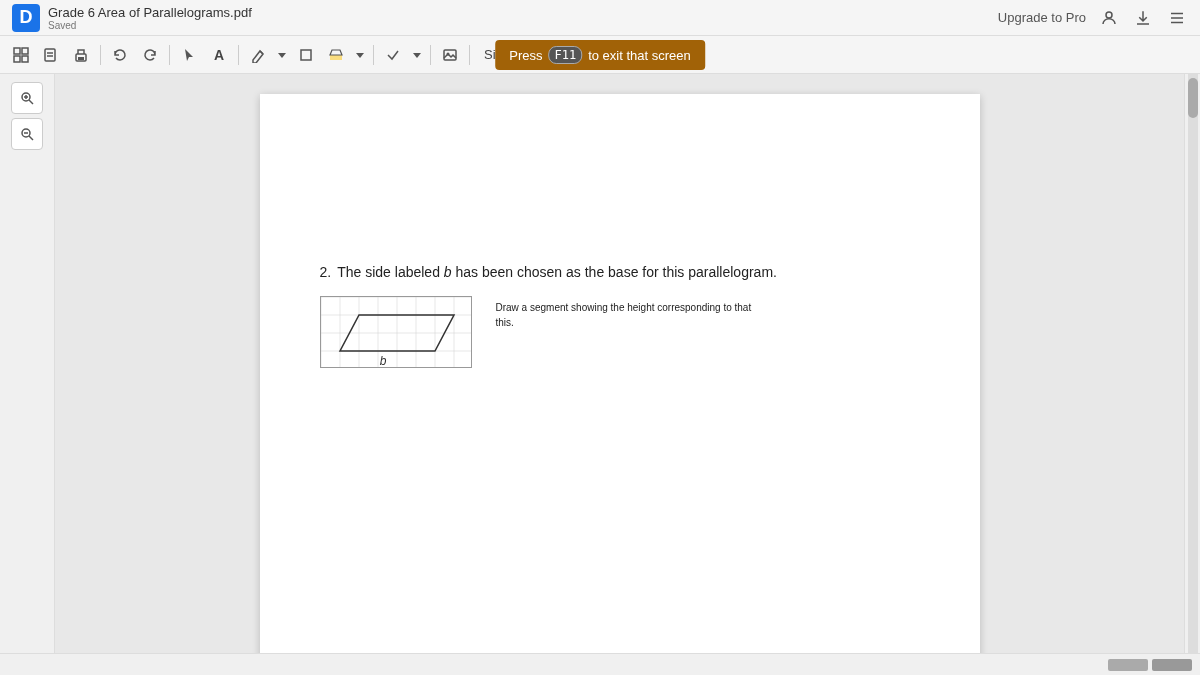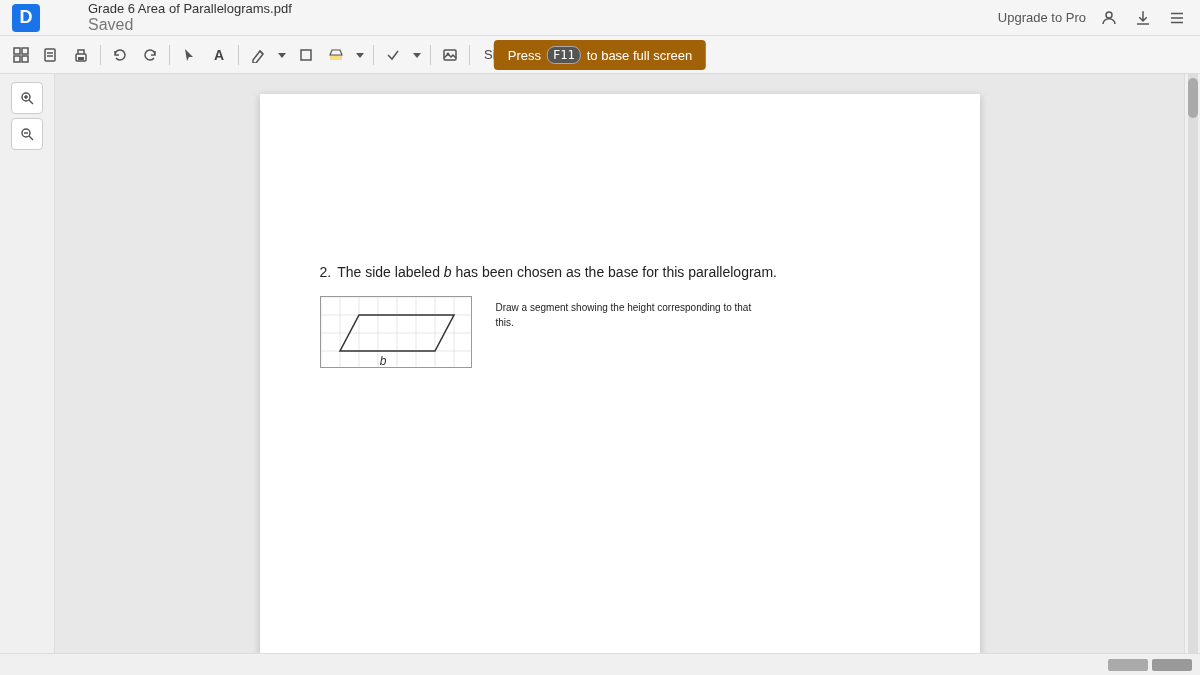--- a/index.html
+++ b/index.html
@@ -21,23 +21,23 @@
       align-items: center;
       gap: 8px;
     }
     .app-logo {
       width: 28px; height: 28px;
       background: #1a73e8;
       border-radius: 4px;
       display: flex; align-items: center; justify-content: center;
       color: white; font-weight: bold; font-size: 18px;
     }
-    .title-group { display: flex; flex-direction: column; margin-left: 40px; }
+    .title-group { display: flex; flex-direction: column; }
     .doc-title { font-size: 13px; color: #333; }
-    .doc-saved { font-size: 16px; color: #777; }
+    .doc-saved { font-size: 10px; color: #777; }
     .top-bar-right {
       display: flex; align-items: center; gap: 12px;
     }
     .upgrade-link { font-size: 13px; color: #555; cursor: pointer; }
     .icon-btn {
       width: 22px; height: 22px; display: flex; align-items: center; justify-content: center;
       cursor: pointer; color: #555; font-size: 14px;
     }
 
     
@@ -346,21 +346,21 @@
   <button class="sign-btn">
     <span>Sign</span>
     <svg width="8" height="8" viewBox="0 0 8 8" fill="#555">
         <polygon points="0,2 8,2 4,7"></polygon>
       </svg>
   </button>
 
   <div class="fullscreen-tooltip">
     <span>Press</span>
     <span class="f11-key">F11</span>
-    <span>to base full screen</span>
+    <span>to exit that screen</span>
   </div>
 </div>
 
 <div class="main-area">
 
   <div class="left-sidebar">
     <div class="sidebar-icon-btn">
       <svg width="16" height="16" viewBox="0 0 16 16" fill="none" stroke="#555" stroke-width="1.5">
         <circle cx="7" cy="7" r="4"></circle>
         <line x1="10" y1="10" x2="14" y2="14"></line>

